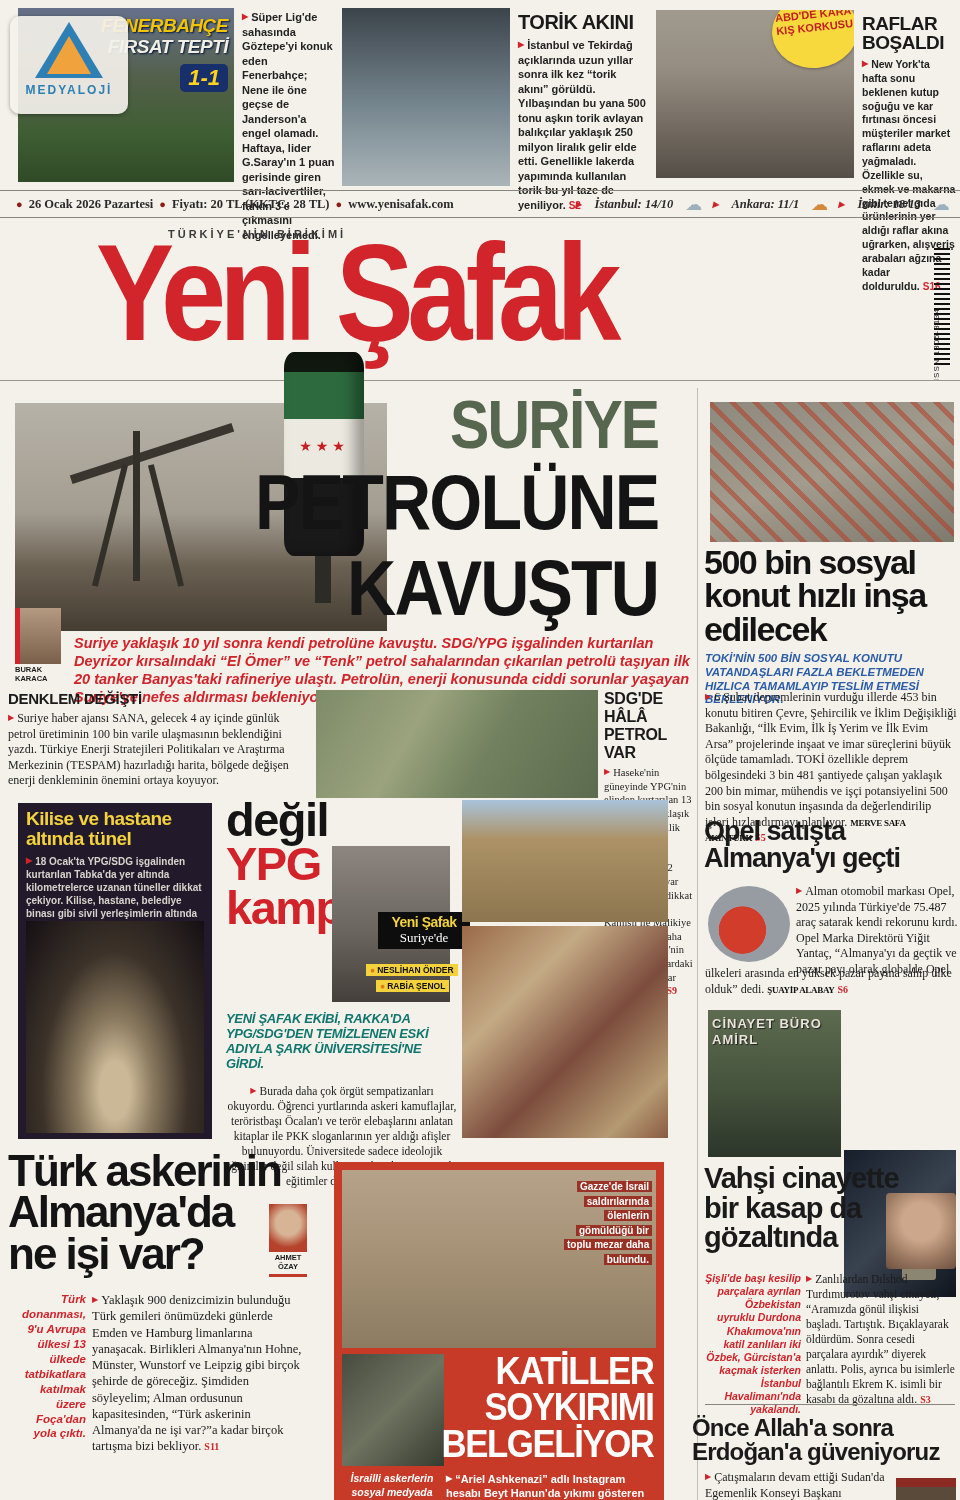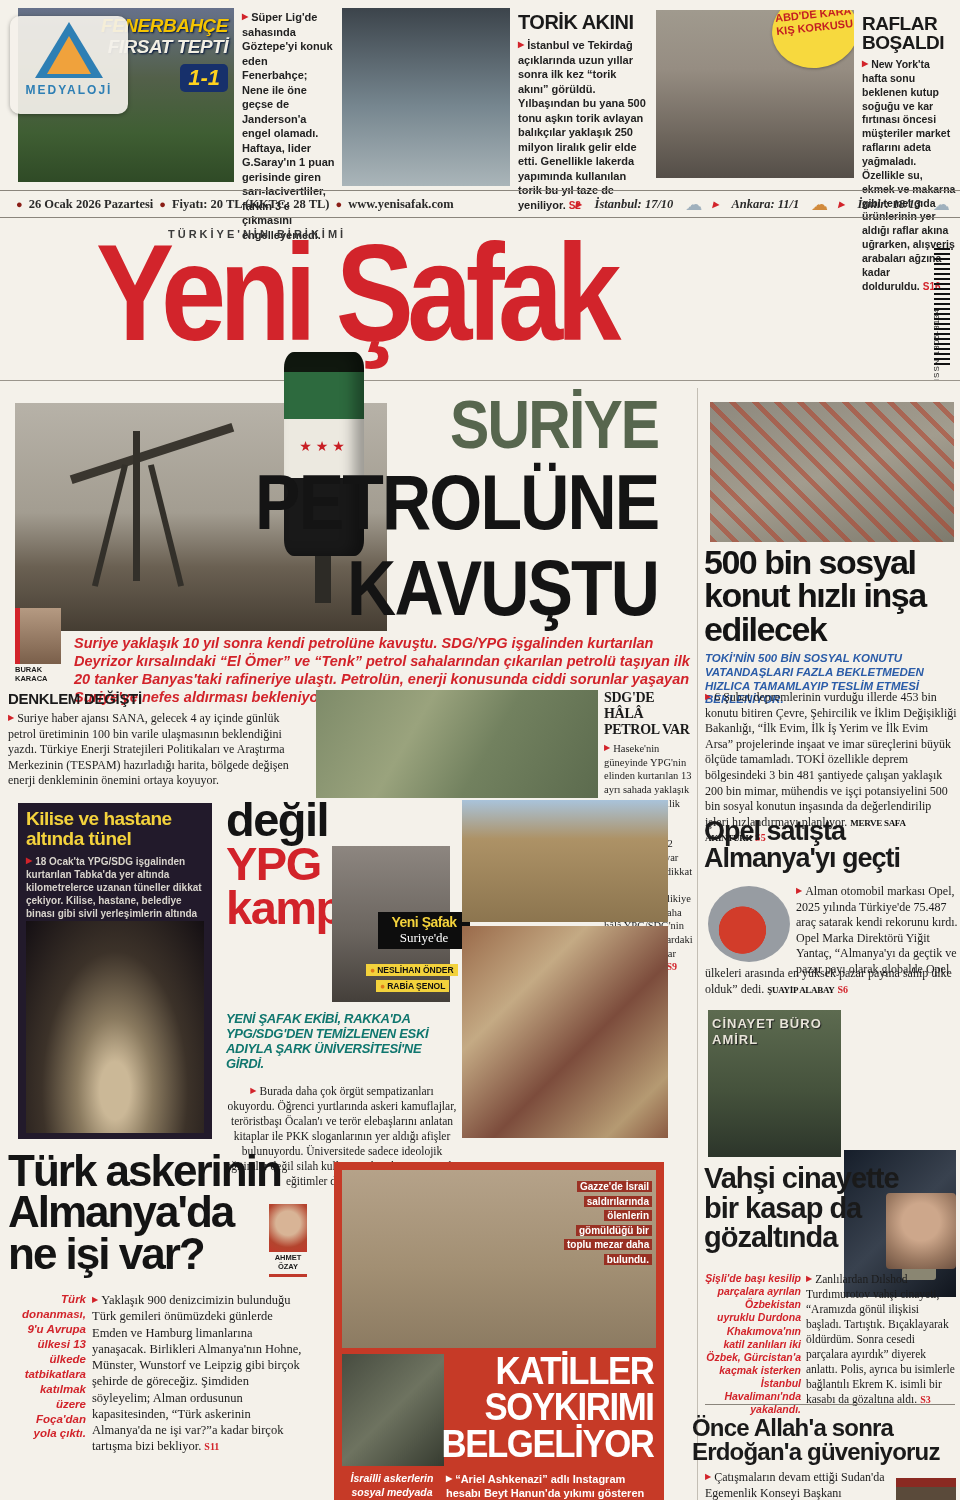--- a/index.html
+++ b/index.html
@@ -213,21 +213,21 @@
 
   <div class="abs datebar">
     <span class="dot">●</span>
     <span>26 Ocak 2026 Pazartesi</span>
     <span class="dot">●</span>
     <span>Fiyatı: 20 TL (KKTC: 28 TL)</span>
     <span class="dot">●</span>
     <span>www.yenisafak.com</span>
     <div class="weather">
       <span class="bullet">▶</span>
-      <span><span class="wx-city">İstanbul:</span> <span>17/10</span></span>
+      <span><span class="wx-city">İstanbul:</span> <span>14/10</span></span>
       <span class="cloud">☁</span>
       <span class="bullet">▶</span>
       <span><span class="wx-city">Ankara:</span> <span>11/1</span></span>
       <span class="cloud" style="color:#d18a3c;">☁</span>
       <span class="bullet">▶</span>
       <span><span class="wx-city">İzmir:</span> <span>18/13</span></span>
       <span class="cloud">☁</span>
     </div>
   </div>
 
@@ -258,21 +258,21 @@
     <div class="byline-name">BURAK KARACA</div>
   </div>
   <div class="abs lead-par">Suriye yaklaşık 10 yıl sonra kendi petrolüne kavuştu. SDG/YPG işgalinden kurtarılan Deyrizor kırsalındaki “El Ömer” ve “Tenk” petrol sahalarından çıkarılan petrolü taşıyan ilk 20 tanker Banyas'taki rafineriye ulaştı. Petrolün, enerji konusunda ciddi sorunlar yaşayan Suriye'ye nefes aldırması bekleniyor.</div>
 
   <div class="abs sub1">
     <div class="subhead">DENKLEM DEĞİŞTİ</div>
     <div class="sub-body"><span class="bullet">▶</span><span>Suriye haber ajansı SANA, gelecek 4 ay içinde günlük petrol üretiminin 100 bin varile ulaşmasının beklendiğini yazdı. Türkiye Enerji Stratejileri Politikaları ve Araştırma Merkezinin (TESPAM) hazırladığı harita, bölgede değişen enerji denkleminin önemini ortaya koyuyor.</span></div>
   </div>
   <div class="abs photo aerial-photo"></div>
   <div class="abs" style="left:604px; top:690px; width:91px;">
-    <div class="subhead" style="font-size:14px;font-family:Liberation Serif, serif;">SDG'DE HÂLÂ PETROL VAR</div>
+    <div class="subhead" style="font-size:16px;">SDG'DE HÂLÂ PETROL VAR</div>
     <div class="sub-body" style="font-size:10.5px;"><span class="bullet">▶</span><span>Haseke'nin güneyinde YPG'nin elinden kurtarılan 13 ayrı sahada yaklaşık 1,3 milyar varillik rezerv var. Deyrizor'un kuzeyinde de 12 sahada 1,1 milyar varillik rezerv dikkat çekiyor. Ancak Kamışlı ile Malikiye arasındaki 17 saha hâlâ YPG/SDG'nin elinde ve buralardaki rezerv 4,4 milyar varili buluyor.</span><span class="pgref">S9</span></div>
   </div>
 
   <div class="abs photo housing-photo">
       <div class="roofs"></div>
     </div>
   <div class="abs konut-head">500 bin sosyal konut hızlı inşa edilecek</div>
   <div class="abs konut-sub">TOKİ'NİN 500 BİN SOSYAL KONUTU VATANDAŞLARI FAZLA BEKLETMEDEN HIZLICA TAMAMLAYIP TESLİM ETMESİ BEKLENİYOR.</div>
   <div class="abs news-body konut-body">
     <span class="bullet">▶</span><span>6 Şubat depremlerinin vurduğu illerde 453 bin konutu bitiren Çevre, Şehircilik ve İklim Değişikliği Bakanlığı, “İlk Evim, İlk İş Yerim ve İlk Evim Arsa” projelerinde inşaat ve imar süreçlerini büyük ölçüde tamamladı. TOKİ özellikle deprem bölgesindeki 3 bin 481 şantiyede çalışan yaklaşık 200 bin mimar, mühendis ve işçi potansiyelini 500 bin sosyal konutun inşasında da değerlendirilip işleri hızlandırmayı planlıyor.</span>

